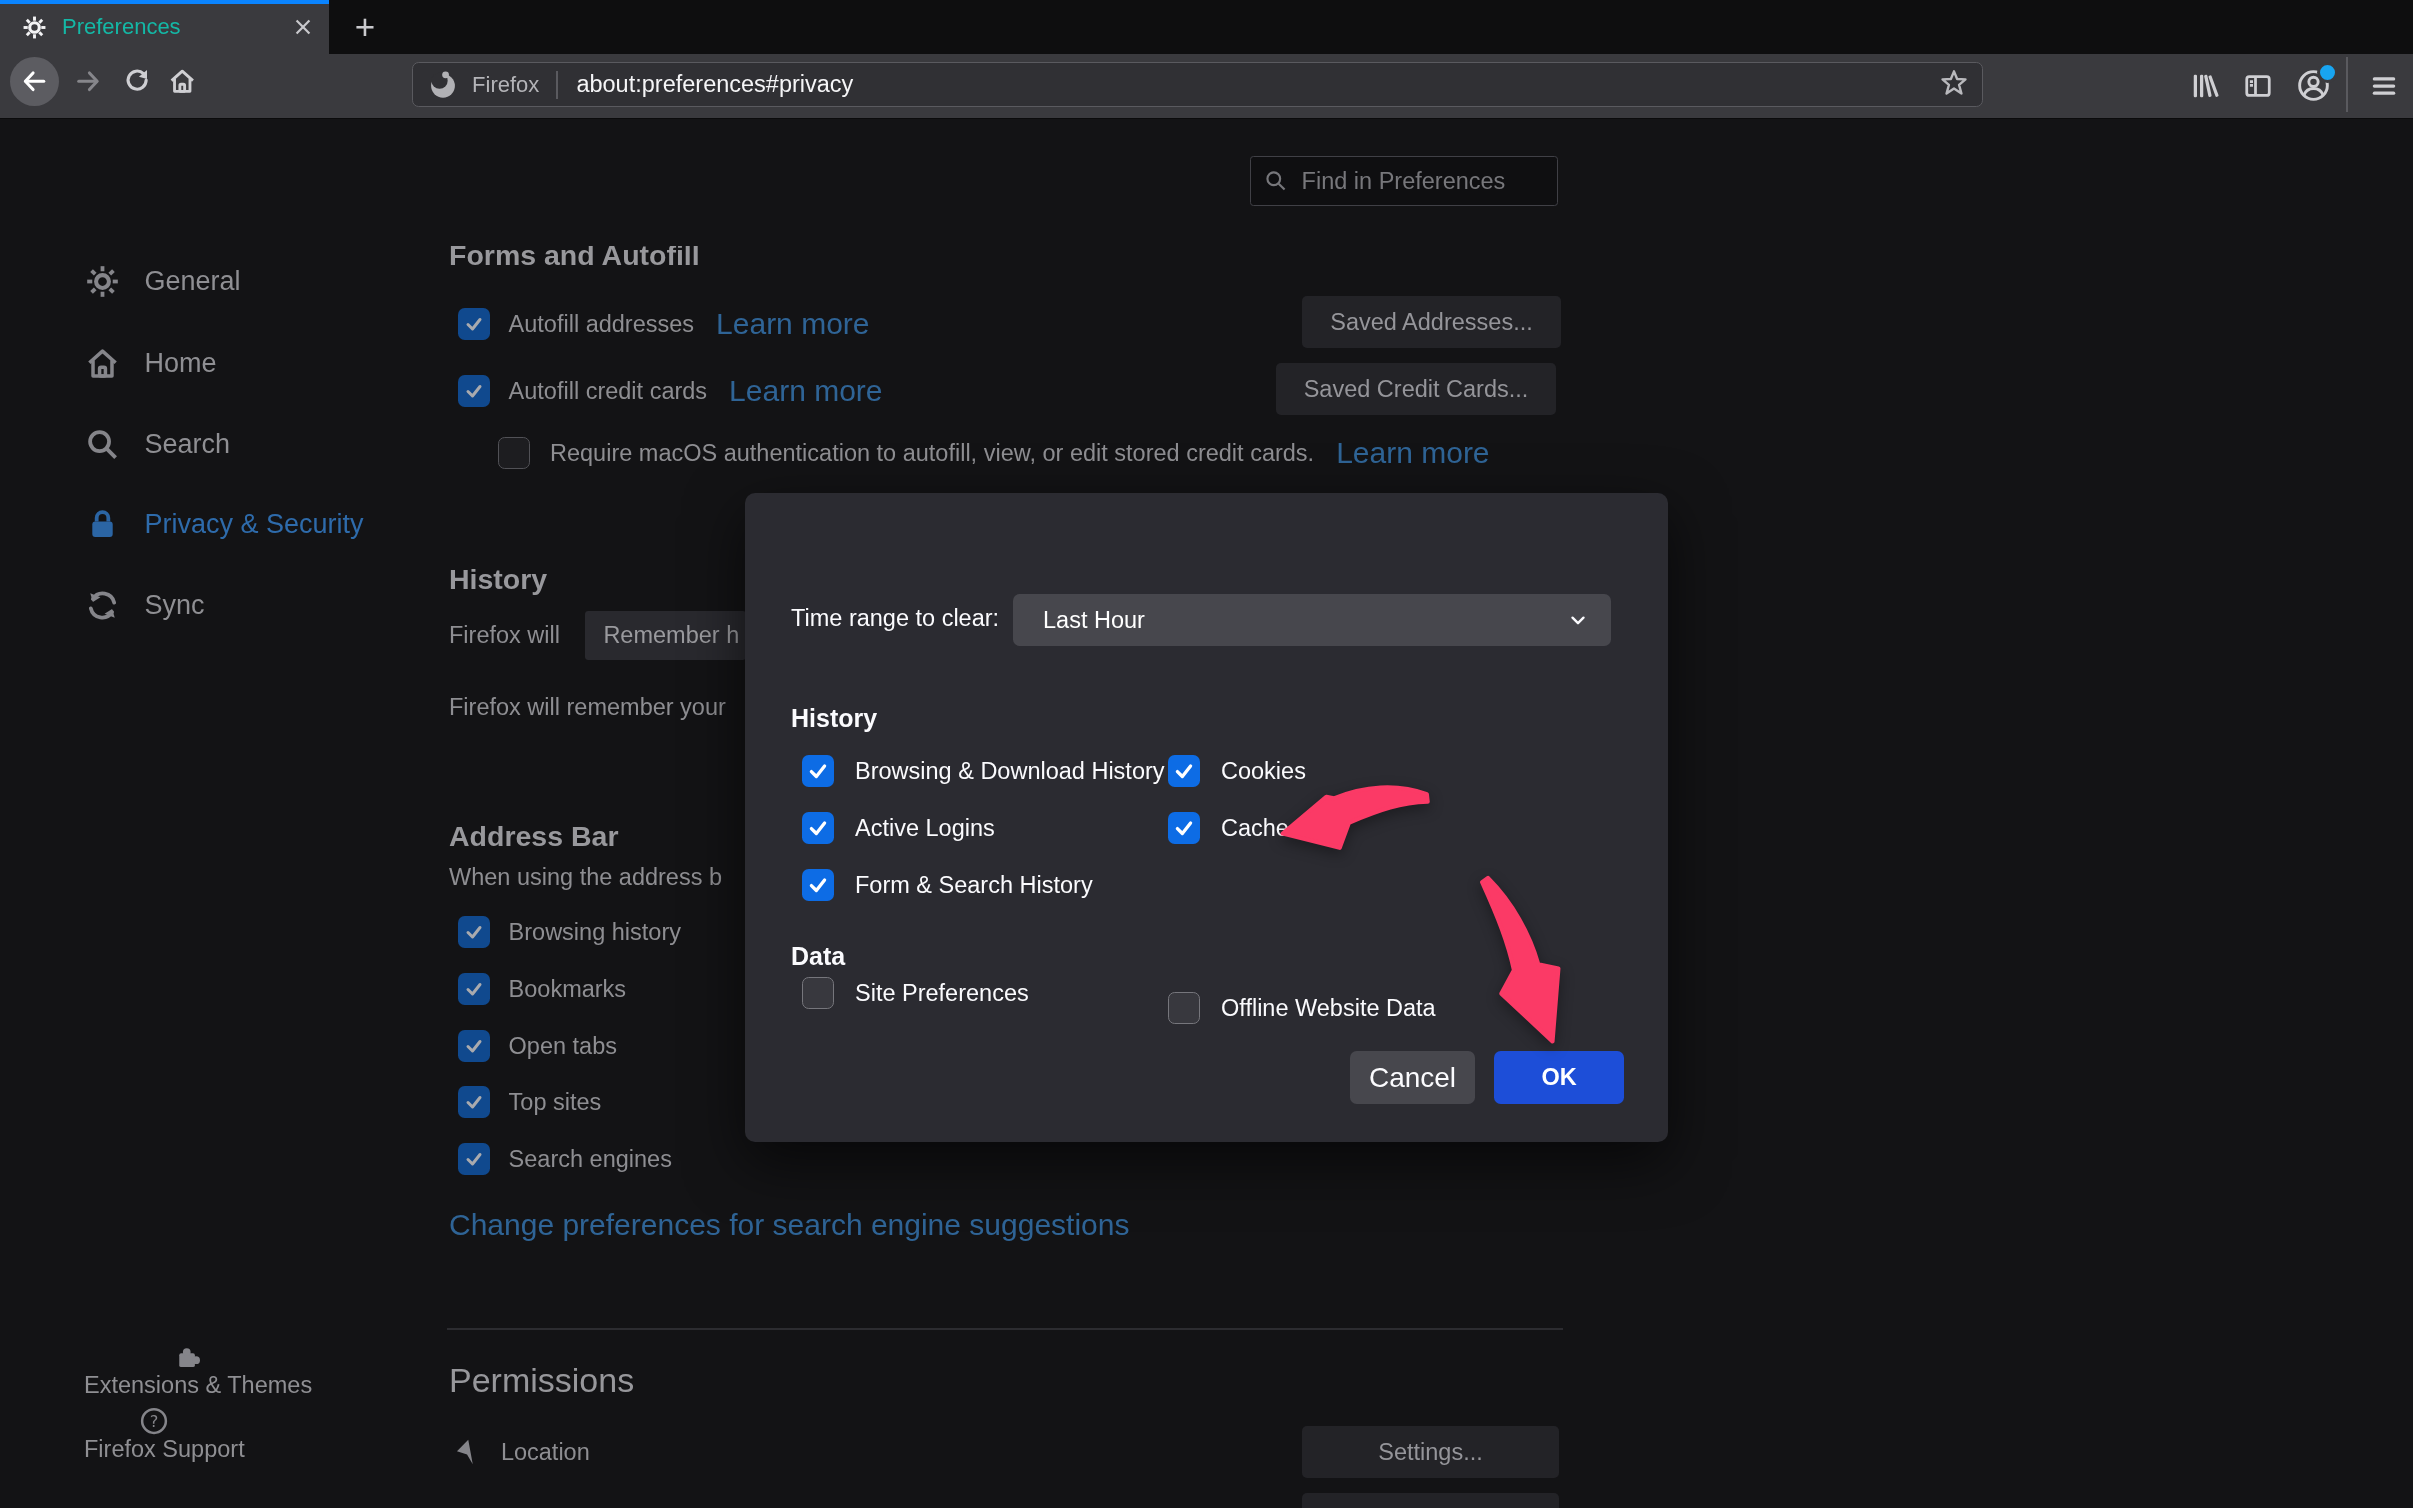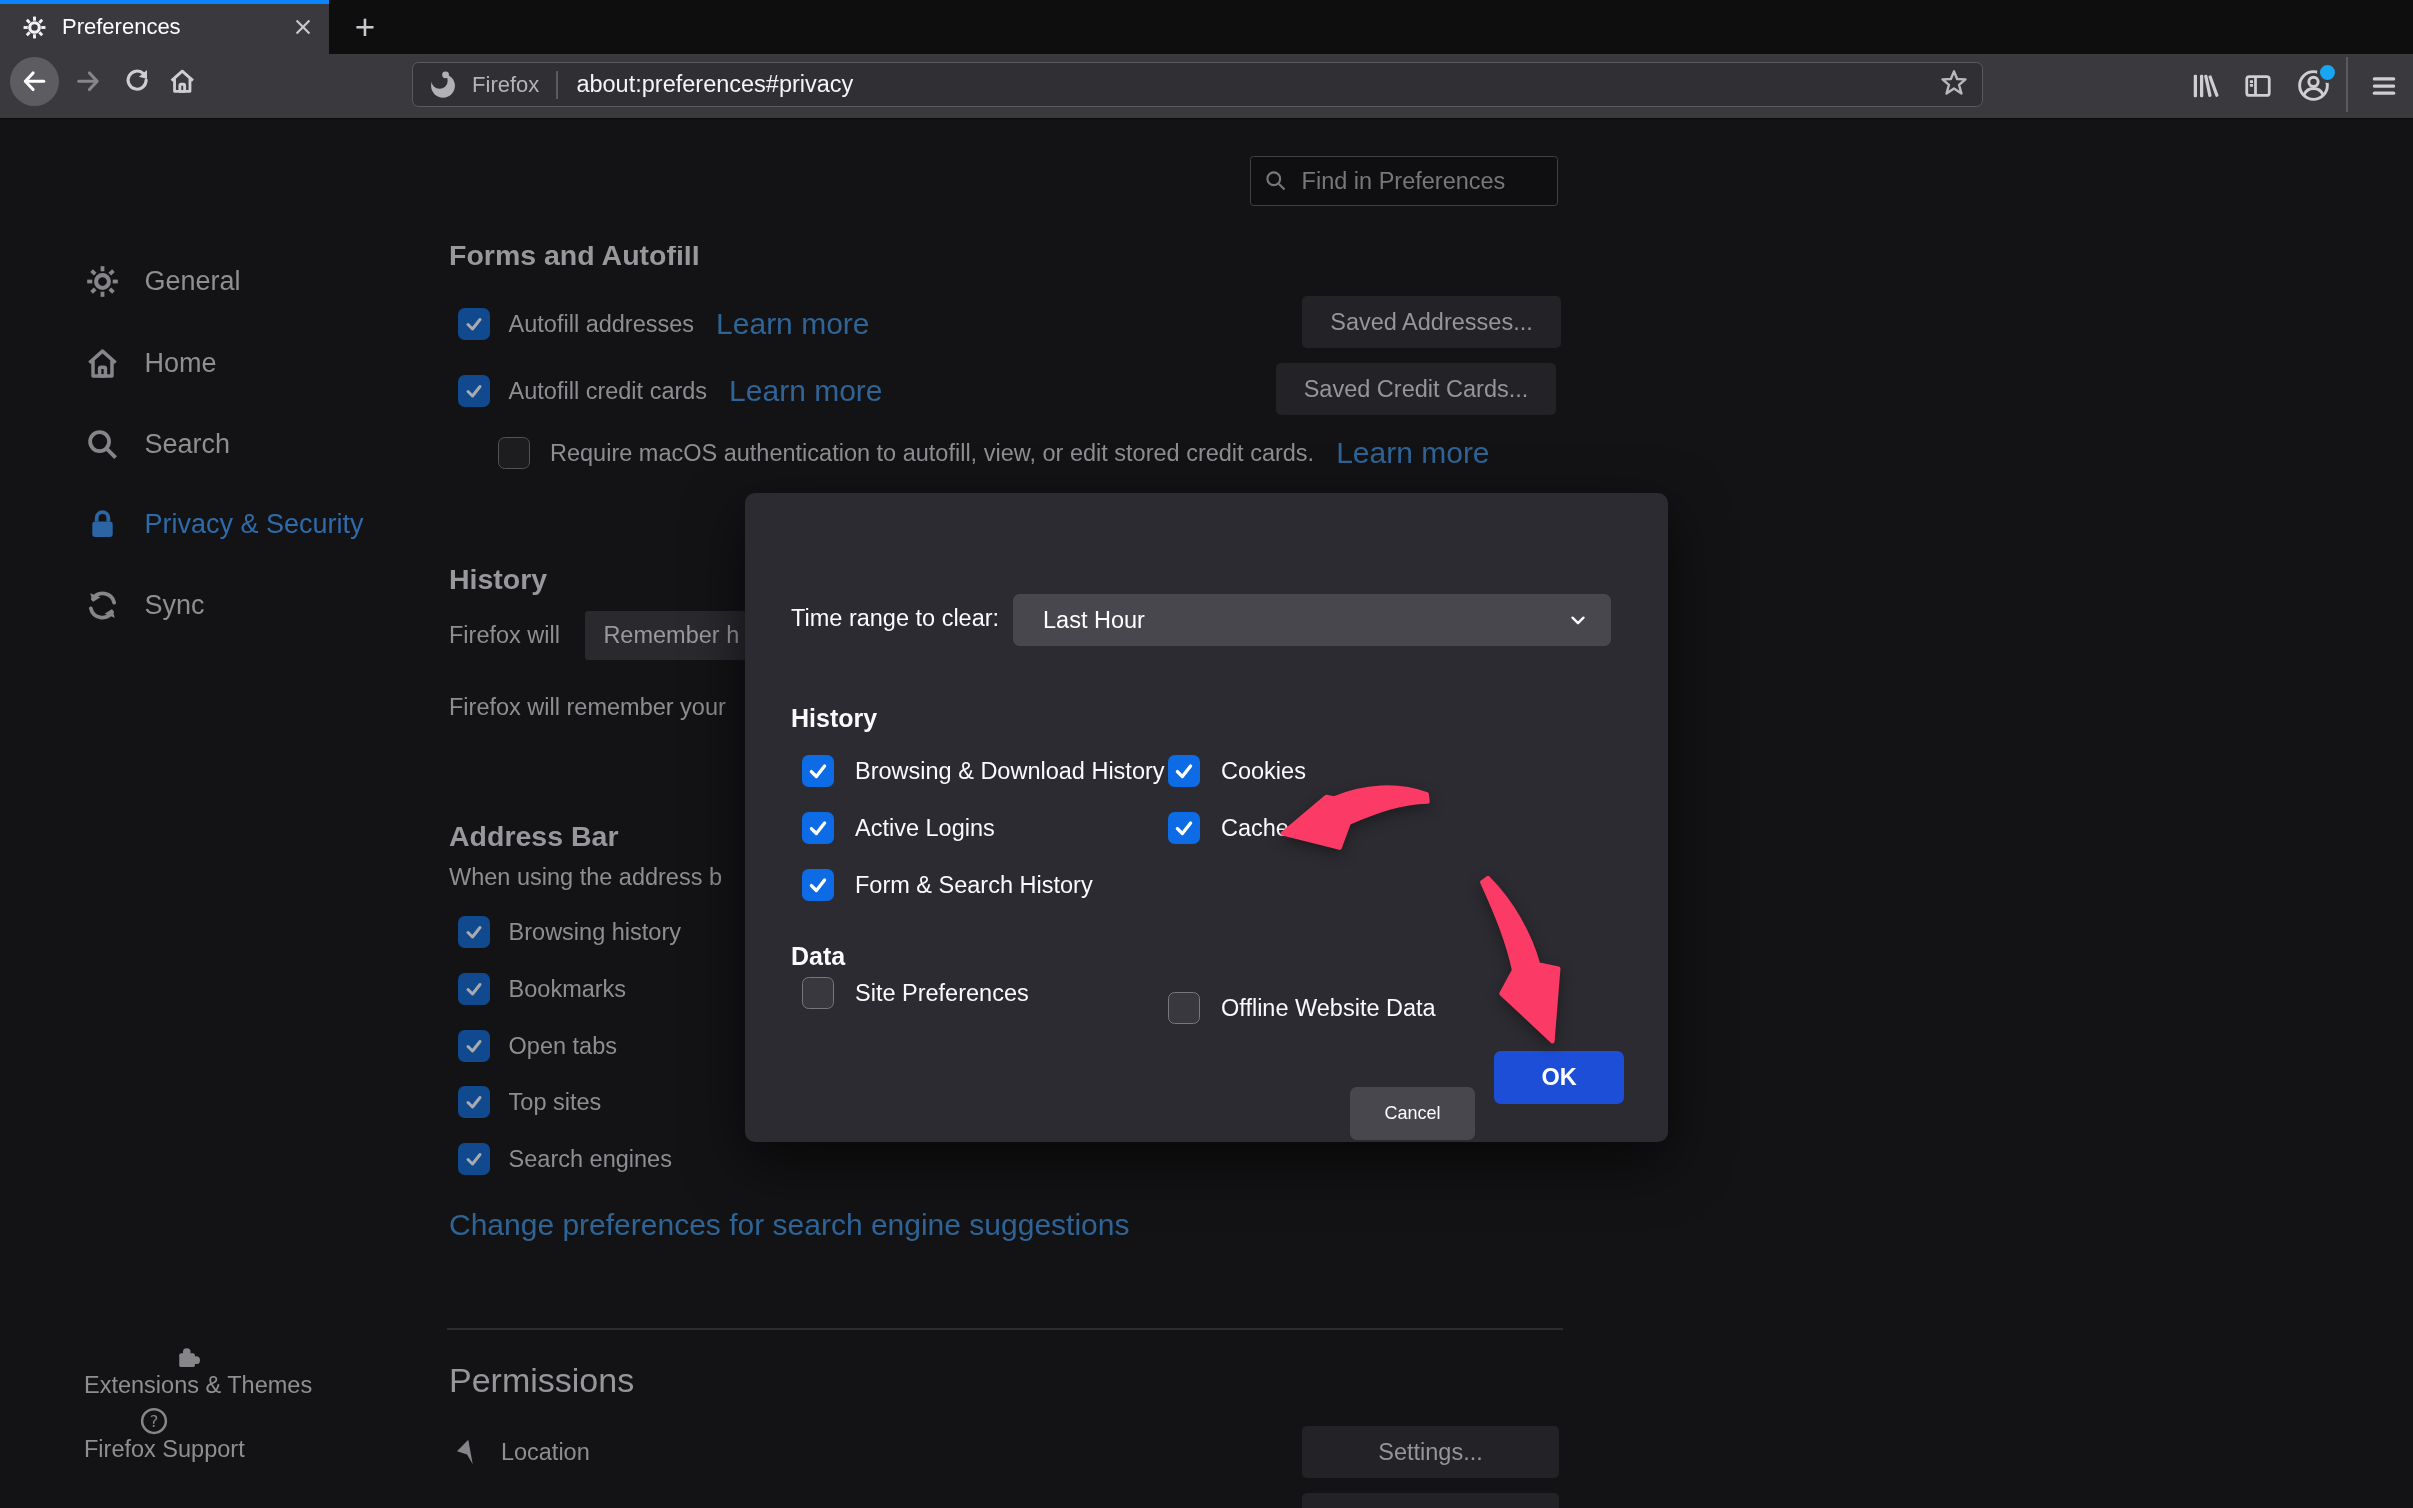--- a/index.html
+++ b/index.html
@@ -5,21 +5,21 @@
   html,body{margin:0;padding:0;width:2413px;height:1508px;overflow:hidden;
     font-family:"Liberation Sans",sans-serif;background:#0e0e0f;}
   .abs{position:absolute;}
   #app{position:relative;width:2413px;height:1508px;}
 
   
   #tabbar{left:0;top:0;width:2413px;height:54px;background:#0e0e0f;}
   #tab{left:0;top:0;width:329px;height:54px;background:#3a3a3e;display:flex;align-items:center;}
   #tab-stripe{left:0;top:0;width:329px;height:4.2px;background:#0a84ff;}
   #tab .favicon{margin-left:22px;color:#f3f3f5;display:flex;}
-  #tab .title{margin-left:15px;font-size:22px;color:#ffffff;flex:1;}
+  #tab .title{margin-left:15px;font-size:22px;color:#14b8a6;flex:1;}
   #tab .close{margin-right:15px;color:#c9c9cd;display:flex;cursor:default;}
   #newtab{left:335px;top:0;width:60px;height:54px;display:flex;align-items:center;justify-content:center;
     color:#c9c9cd;font-size:35px;font-weight:300;}
 
   
   #toolbar{left:0;top:54px;width:2413px;height:64px;background:#3a3a3e;border-bottom:1.7px solid #0b0b0c;}
   .tbicon{display:flex;align-items:center;justify-content:center;color:#cfcfd3;}
   #backbtn{left:10px;top:2.5px;width:49px;height:49px;border-radius:50%;background:#5c5c61;color:#ffffff;}
   #fwdbtn{left:70px;top:9.2px;width:37px;height:37px;color:#86868b;}
   #reloadbtn{left:119px;top:9.2px;width:37px;height:37px;}
@@ -79,21 +79,21 @@
     align-items:center;justify-content:center;color:#fbfbfe;}
   .dlgtext{color:#fbfbfe;font-size:23.5px;}
   .dlghead{color:#fbfbfe;font-size:25px;font-weight:700;}
   #dlg-select{left:268px;top:101px;width:598px;height:52px;background:#47474d;border-radius:6.7px;
     display:flex;align-items:center;color:#ffffff;font-size:23.5px;}
   #dlg-select .val{margin-left:30px;flex:1;}
   #dlg-select .chev{margin-right:22px;display:flex;color:#fbfbfe;}
   .dlgrow{display:flex;align-items:center;}
   .dlgrow .lbl{margin-left:21px;color:#fbfbfe;font-size:23.5px;white-space:nowrap;}
   #dlg-cancel{left:605px;top:558px;width:125px;height:53px;background:#47474d;border-radius:6.7px;
-    color:#fbfbfe;font-size:18px;display:flex;align-items:center;justify-content:center;margin-top:36px;}
+    color:#fbfbfe;font-size:28px;display:flex;align-items:center;justify-content:center;}
   #dlg-ok{left:749px;top:558px;width:130px;height:53px;background:#1d4ed8;border-radius:6.7px;
     color:#ffffff;font-size:23.5px;font-weight:600;display:flex;align-items:center;justify-content:center;}
 
   #annotations{left:0;top:0;width:2413px;height:1508px;pointer-events:none;}
 </style>
 </head>
 <body>
 
 <div id="app">
 

